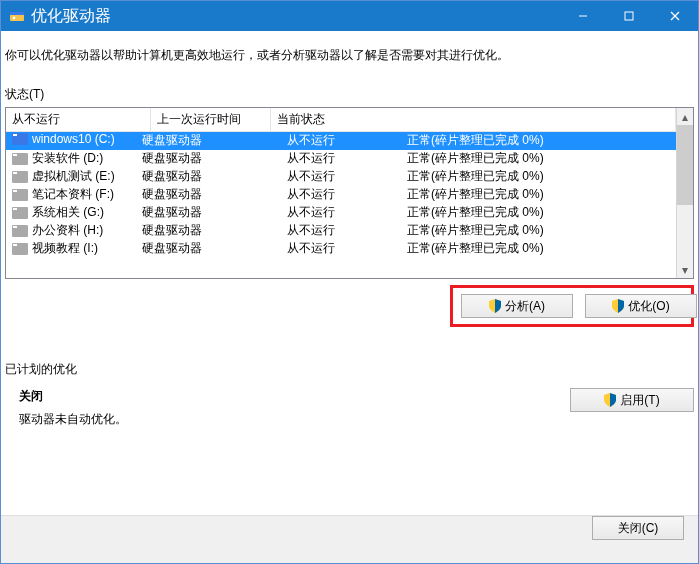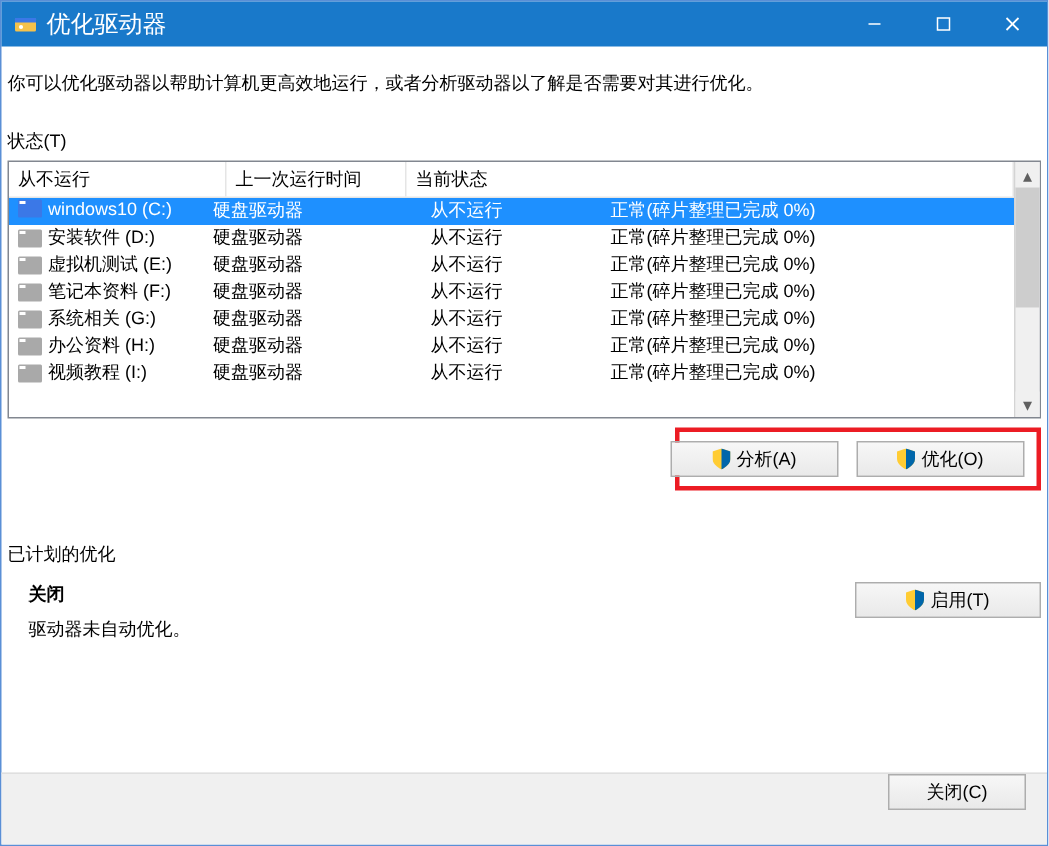--- a/index.html
+++ b/index.html
@@ -25,21 +25,21 @@
 .row.selected{background:#1e90ff;color:#fff}
 .cell{padding:0 6px;white-space:nowrap;overflow:hidden;display:flex;align-items:center}
 .drive-ico{width:16px;height:12px;margin-right:4px;display:inline-block;position:relative}
 .drive-ico::before{content:"";position:absolute;inset:0;background:#a9a9a9;border-radius:1px}
 .drive-ico::after{content:"";position:absolute;left:1px;top:1px;width:4px;height:2px;background:#fff}
 .drive-ico.win::before{background:#3b78e7}
 .scrollbar{width:17px;background:#f0f0f0;display:flex;flex-direction:column;border-left:1px solid #d4d4d4}
 .sb-btn{height:17px;background:#f0f0f0;display:flex;align-items:center;justify-content:center;color:#606060}
 .sb-thumb{flex:0 0 80px;background:#cdcdcd;margin:0}
 .sb-track{flex:1}
-.action-box{border:3px solid #ec1c24;margin:6px 0 0 auto;padding:6px 8px;display:flex;gap:12px;width:244px;justify-content:flex-end}
+.action-box{border:3px solid #ec1c24;margin:6px 0 0 auto;padding:6px 8px;display:flex;gap:12px;width:244px;justify-content:flex-start}
 .winbtn{min-width:112px;height:24px;background:linear-gradient(#f7f7f7,#e9e9e9);border:1px solid #adadad;display:flex;align-items:center;justify-content:center;gap:4px;cursor:default}
 .shield{width:12px;height:14px;display:inline-block}
 .scheduled{margin-top:34px}
 .scheduled .heading{margin-bottom:10px}
 .scheduled .row2{display:flex;align-items:flex-start}
 .scheduled .left{flex:1;padding-left:14px}
 .scheduled .off{font-weight:bold;margin-bottom:6px}
 .footer{height:48px;border-top:1px solid #dfdfdf;background:#f0f0f0;display:flex;align-items:flex-start;justify-content:flex-end;padding:0 14px}
 </style>
 </head>

